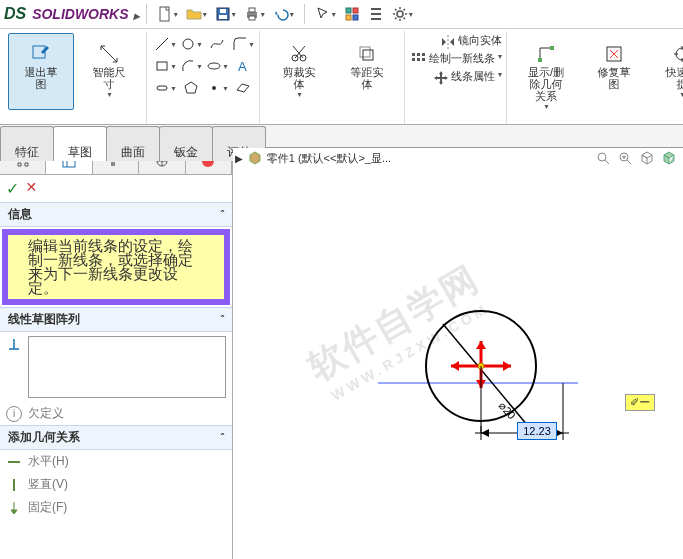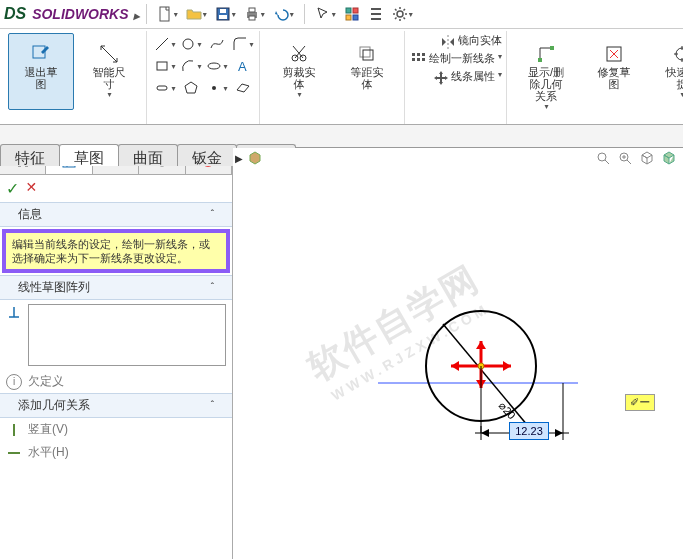--- a/index.html
+++ b/index.html
@@ -14,43 +14,43 @@
 svg.icn20{width:20px;height:20px}
 .ribbon{display:flex;border-bottom:1px solid #aaa;padding:2px 4px 0 4px;gap:2px}
 .rgroup{display:flex;flex-direction:column;align-items:center;padding:2px 4px;border-right:1px solid #ddd}
 .rgroup:last-child{border-right:none}
 .rbig{display:flex;flex-direction:column;align-items:center;width:44px;cursor:pointer;padding:10px;border:1px solid transparent;border-radius:2px}
 .active-btn{border:1px solid #2a7ab0!important;background:#d5e8f6!important}
 .rbig .lbl{font-size:11px;text-align:center;line-height:12px;margin-top:2px}
 .rsmall-row{display:flex;gap:2px;margin:1px 0}
 .rsmall{width:22px;height:18px;display:flex;align-items:center;justify-content:center;border:1px solid transparent;border-radius:2px;cursor:pointer}
 .tabs{display:flex;border-bottom:1px solid #999;background:#f4f4f4;height:22px}
-.tab{padding:4px 14px;border:1px solid #999;border-bottom:none;background:#e8e8e8;margin-right:-1px;font-size:15px;cursor:pointer;border-radius:3px 3px 0 0;position:relative;top:19px}
+.tab{padding:17px 14px;border:1px solid #999;border-bottom:none;background:#e8e8e8;margin-right:-1px;font-size:12px;cursor:pointer;border-radius:3px 3px 0 0;position:relative;top:1px}
 .tab.active{background:#fff;font-weight:normal}
 .body{display:flex;height:calc(559px - 28px - 78px - 22px)}
 .left-panel{width:232px;border-right:1px solid #aaa;display:flex;flex-direction:column;background:#fff;overflow:hidden}
 .lp-tabs{display:flex;border-bottom:1px solid #aaa;height:26px}
 .lp-tab{flex:1;display:flex;align-items:center;justify-content:center;border-right:1px solid #aaa;background:#f0f0f0;cursor:pointer}
 .lp-tab.active{background:#fff}
 .lp-title{display:flex;align-items:center;padding:4px 6px;font-weight:bold;border-bottom:1px solid #ccc}
 .lp-title .q{margin-left:auto;color:#2a7ab0;font-weight:bold;cursor:pointer}
 .lp-ok{display:flex;gap:6px;padding:4px 6px}
-.section-hdr{background:#eef4fb;border-top:1px solid #c6d6e8;border-bottom:1px solid #c6d6e8;padding:3px 18px;font-weight:normal;display:flex;align-items:center}
+.section-hdr{background:#eef4fb;border-top:1px solid #c6d6e8;border-bottom:1px solid #c6d6e8;padding:3px 8px;font-weight:bold;display:flex;align-items:center}
 .section-hdr .caret{margin-left:auto;font-size:10px}
-.info-box{background:#ffffaa;border:4px solid #8b5cf6;padding:4px 6px;margin:2px;font-size:11px;line-height:14px}
+.info-box{background:#ffffaa;border:6px solid #8b5cf6;padding:4px 20px;margin:2px;font-size:15px;line-height:14px}
 .rel-box{margin:4px 6px;display:flex;align-items:flex-start;gap:6px}
 .rel-list{flex:1;height:60px;border:1px solid #999;background:#fff}
 .constr-row{display:flex;align-items:center;gap:6px;padding:3px 6px;color:#777}
 .viewport{flex:1;position:relative;background:#fff}
 .crumb{position:absolute;left:2px;top:2px;font-size:11px;display:flex;align-items:center;gap:4px}
 .view-icons{position:absolute;right:6px;top:2px;display:flex;gap:6px}
 .watermark{position:absolute;left:70px;top:150px;transform:rotate(-30deg);font-size:36px;color:#e5e5e5;font-weight:bold;letter-spacing:2px;pointer-events:none}
 .watermark .sub{display:block;font-size:14px;letter-spacing:4px;text-align:center}
 .sketch-svg{position:absolute;left:0;top:0}
-.dim-input{position:absolute;left:276px;top:274px;width:38px;height:16px;border:1px solid #0066cc;background:#cfe5ff;text-align:center;font-size:11px;color:#003;padding:0}
+.dim-input{position:absolute;left:284px;top:274px;width:38px;height:16px;border:1px solid #0066cc;background:#cfe5ff;text-align:center;font-size:11px;color:#003;padding:0}
 .cursor-label{position:absolute;left:392px;top:246px;background:#ffff66;padding:0 4px;font-size:11px;border:1px solid #999}
 .ribbon-text{font-size:11px;line-height:12px;white-space:nowrap}
 </style>
 </head>
 <body>
 
 <div class="titlebar">
   <span class="logo">
     <span class="ds">DS</span>
     <span class="sw">SOLIDWORKS</span>
@@ -370,38 +370,45 @@
     <div class="constr-row">
       <span style="border:1px solid #888;border-radius:50%;width:14px;height:14px;display:inline-flex;align-items:center;justify-content:center;font-size:10px">i</span>
       <span>欠定义</span>
     </div>
     <div class="section-hdr">
       <span>添加几何关系</span>
         <span class="caret">ˆ</span>
     </div>
     <div class="constr-row">
       <svg class="icn" viewBox="0 0 16 16">
+          <path d="M2 8h12" stroke="#5a8a3a" stroke-width="2"></path>
+        </svg>
+      <span>水平(H)</span>
+    </div>
+    <div class="constr-row">
+      <svg class="icn" viewBox="0 0 16 16">
           <path d="M8 2v12" stroke="#5a8a3a" stroke-width="2"></path>
         </svg>
       <span>竖直(V)</span>
     </div>
     <div class="constr-row">
       <svg class="icn" viewBox="0 0 16 16">
-          <path d="M2 8h12" stroke="#5a8a3a" stroke-width="2"></path>
-        </svg>
-      <span>水平(H)</span>
+          <path d="M8 2v8M5 10h6l-3 4z" fill="#5a8a3a" stroke="#5a8a3a"></path>
+        </svg>
+      <span>固定(F)</span>
     </div>
   </div>
 
   <div class="viewport">
     <div class="crumb">
       <span style="font-size:10px">▶</span>
       <svg class="icn" viewBox="0 0 16 16">
           <path d="M3 5l5-3 5 3v6l-5 3-5-3z" fill="#cfa96b" stroke="#7a5"></path>
         </svg>
+      <span>零件1  (默认&lt;&lt;默认&gt;_显...</span>
     </div>
     <div class="view-icons">
       <span><svg class="icn" viewBox="0 0 16 16">
             <circle cx="7" cy="7" r="4" fill="none" stroke="#888"></circle>
             <path d="M10 10l4 4" stroke="#888"></path>
           </svg></span>
       <span><svg class="icn" viewBox="0 0 16 16">
             <circle cx="7" cy="7" r="4" fill="none" stroke="#888"></circle>
             <path d="M10 10l4 4M5 7h4M7 5v4" stroke="#888"></path>
           </svg></span>

